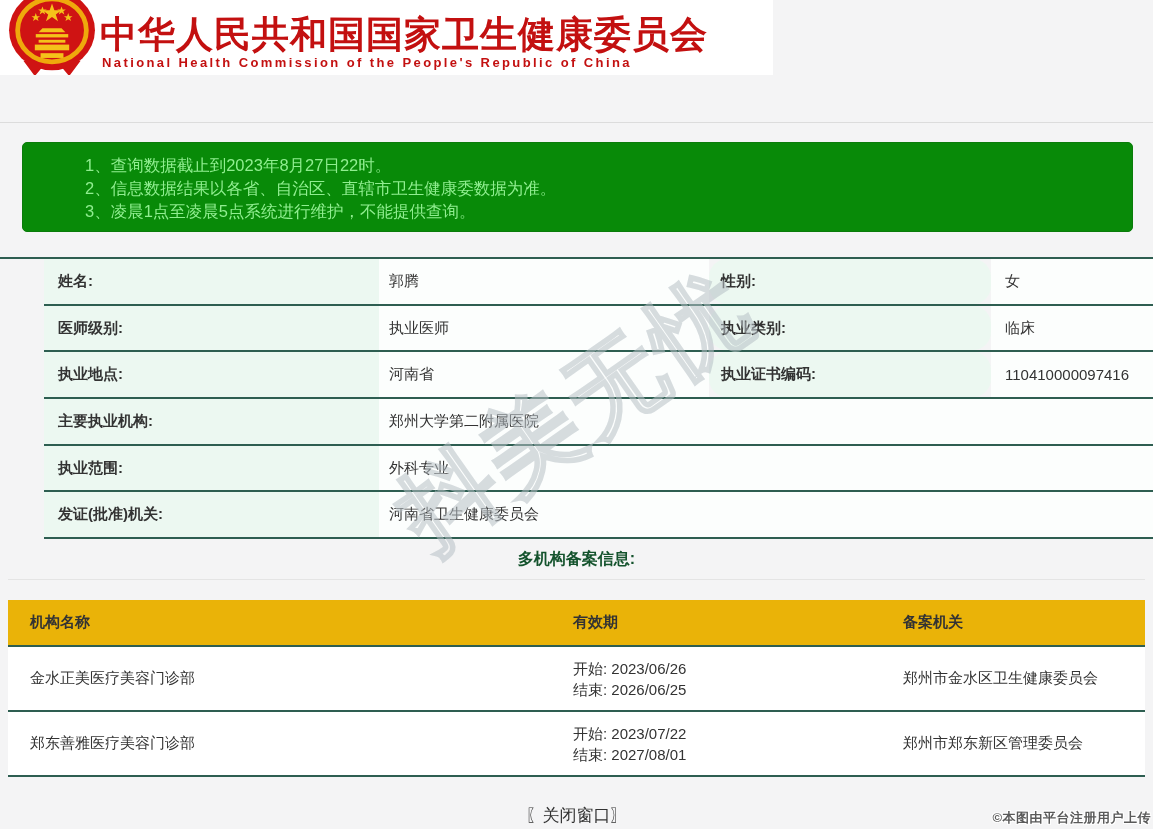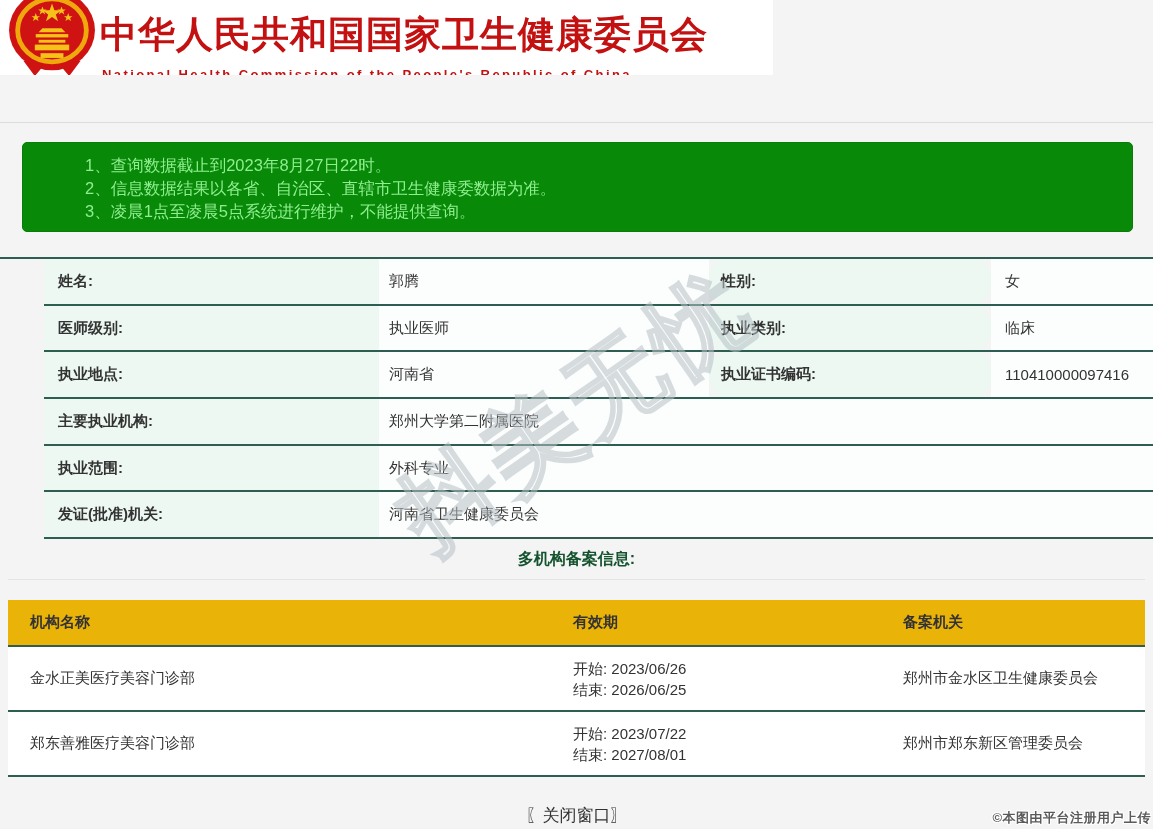--- a/index.html
+++ b/index.html
@@ -20,21 +20,20 @@
   .emblem { position:absolute; top:-6px; left:6px; width:92px; height:84px; }
   .hdr-title {
     position:absolute; top:10px; left:100px;
     font-size:37px; font-weight:bold; color:#c31010; letter-spacing:1px;
     white-space:nowrap;
   }
   .hdr-sub {
     position:absolute; top:55px; left:102px;
     font-size:13px; font-weight:bold; color:#c31010; letter-spacing:2.4px;
     white-space:nowrap;
-    margin-top:12px;
   }
   .top-divider {
     position:absolute; top:122px; left:0; width:1153px; height:1px;
     background:#dcdcdc;
   }
 
   
   .notice {
     position:absolute; top:142px; left:22px; width:1111px; height:90px;
     background:#088a08; border:1px solid #0a7c0a; border-radius:5px;

